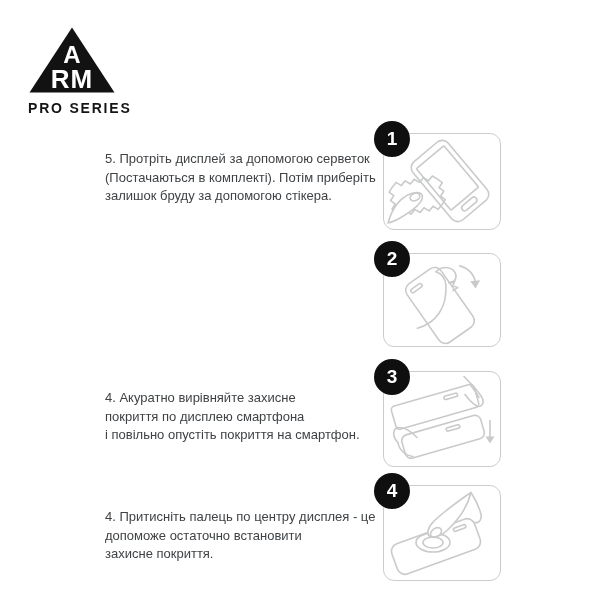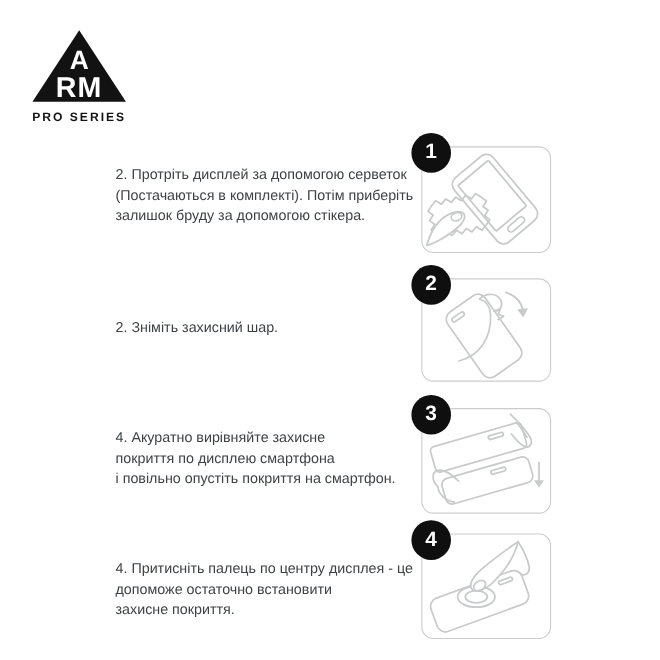--- a/index.html
+++ b/index.html
@@ -3,21 +3,21 @@
 <meta charset="utf-8">
 <style>
   html,body{margin:0;padding:0;background:#ffffff;}
   #page{
     position:relative;width:600px;height:600px;background:#ffffff;overflow:hidden;
     font-family:"Liberation Sans",sans-serif;
   }
   
   .brand{position:absolute;left:28px;top:26px;width:88px;text-align:center;}
   .brand-sub{
-    margin-top:2px;font-size:11px;font-weight:700;letter-spacing:1.8px;
+    margin-top:2px;font-size:14px;font-weight:700;letter-spacing:1.8px;
     color:#141414;white-space:nowrap;
   }
   .page-title{
     position:absolute;left:126px;top:58px;font-size:24px;font-weight:700;
     color:#202327;letter-spacing:0.2px;white-space:nowrap;
   }
   
   .step{position:absolute;left:0;width:600px;}
   .step-text{
     position:absolute;left:105px;width:285px;font-size:13px;line-height:18.5px;
@@ -45,21 +45,21 @@
     <svg width="88" height="68" viewBox="0 0 88 68">
       <path d="M44,1.5 L86.5,66.5 L1.5,66.5 Z" fill="#121212"></path>
       <text x="44" y="37" text-anchor="middle" font-family="Liberation Sans, sans-serif" font-size="24" font-weight="bold" fill="#ffffff">A</text>
       <text x="44" y="62" text-anchor="middle" font-family="Liberation Sans, sans-serif" font-size="26" font-weight="bold" fill="#ffffff" letter-spacing="1">RM</text>
     </svg>
     <div class="brand-sub">PRO SERIES</div>
   </div>
 
 
   <div class="step" style="top:133px;height:95px;">
-    <div class="step-text" style="top:17px;">2. Протріть дисплей за допомогою серветок
+    <div class="step-text" style="top:17px;">5. Протріть дисплей за допомогою серветок
 (Постачаються в комплекті). Потім приберіть
 залишок бруду за допомогою стікера.</div>
     <div class="icon-box" style="height:95px;">
       <div class="step-num">1</div>
       <svg viewBox="0 0 116 93">
         <g class="st" transform="rotate(-40 66 46)">
           <rect x="43" y="8" width="46" height="76" rx="8"></rect>
           <rect x="48" y="15" width="36" height="54" rx="1"></rect>
           <rect x="57" y="73" width="18" height="6" rx="3"></rect>
         </g>
@@ -68,21 +68,20 @@
         </g>
         <g class="st">
           <path d="M4,88 C8,74 14,64 26,59 C34,55.7 40,58 38,64 C36,70 28,76 16,83 C11,85.8 7,87.5 4,88 Z" fill="#ffffff"></path>
           <ellipse cx="31" cy="62" rx="5" ry="3.6" transform="rotate(-22 31 62)"></ellipse>
         </g>
       </svg>
     </div>
   </div>
 
   <div class="step" style="top:253px;height:92px;">
-    <div class="step-text" style="top:36px;">2. Зніміть захисний шар.</div>
     <div class="icon-box" style="height:92px;">
       <div class="step-num">2</div>
       <svg viewBox="0 0 116 93">
         <g class="st" transform="rotate(-35 56 52)">
           <rect x="35" y="16" width="42" height="72" rx="8"></rect>
           <rect x="40" y="22" width="13" height="4" rx="2"></rect>
         </g>
         <g class="st">
           <path d="M33,75 C52,70 63,54 62,32 C61.5,25 58,20 52,18"></path>
           <path d="M52,18 C59,11 70,13 72,21 C73,26 69,30 65,29"></path>

